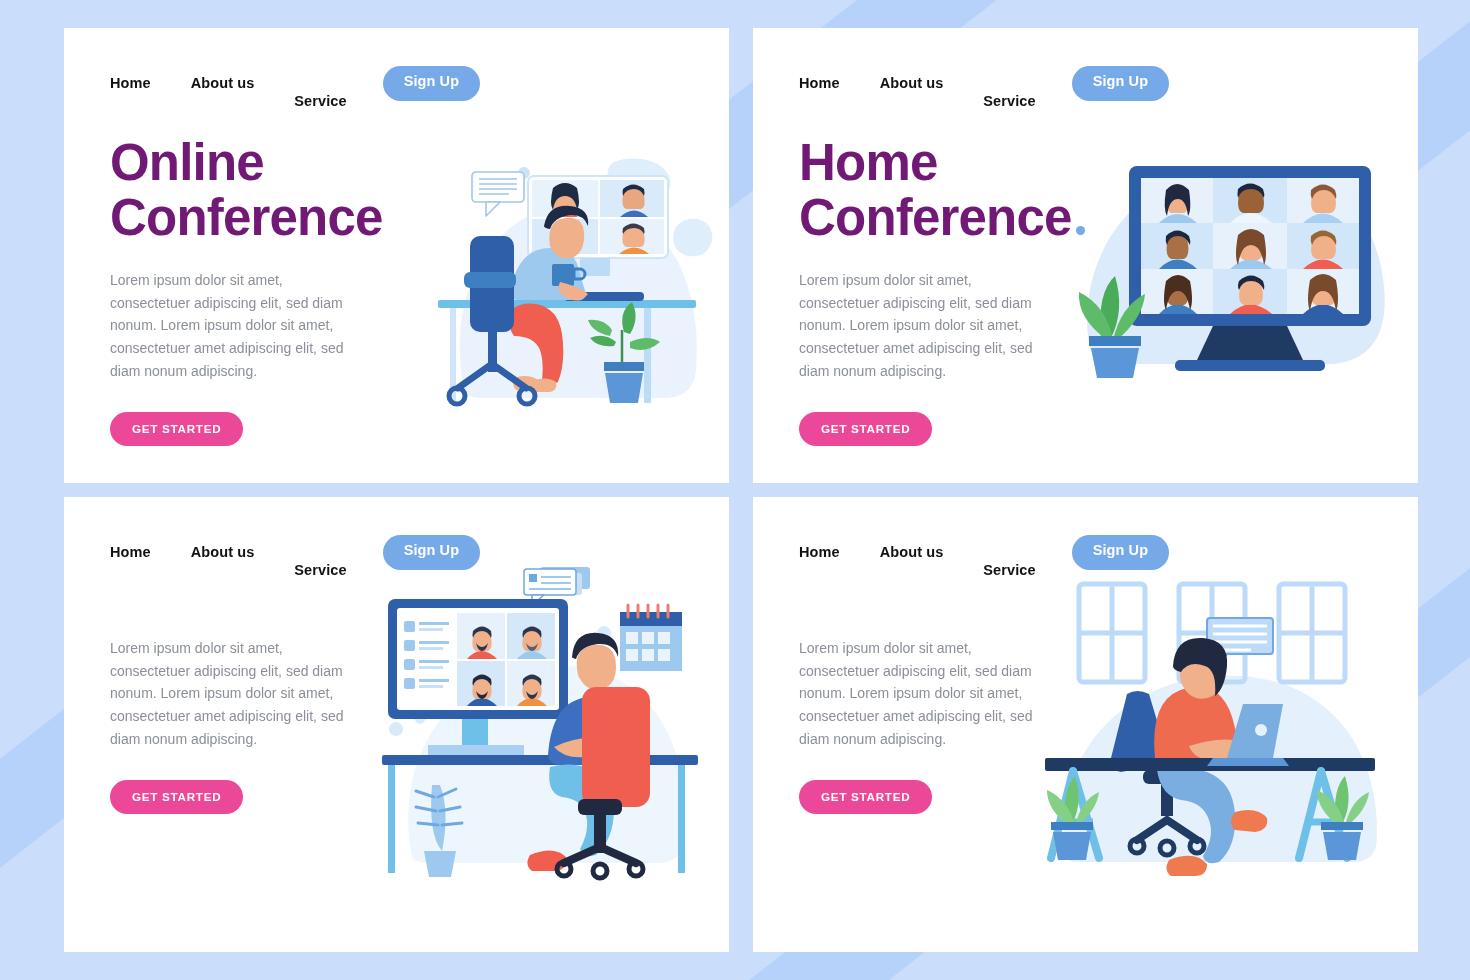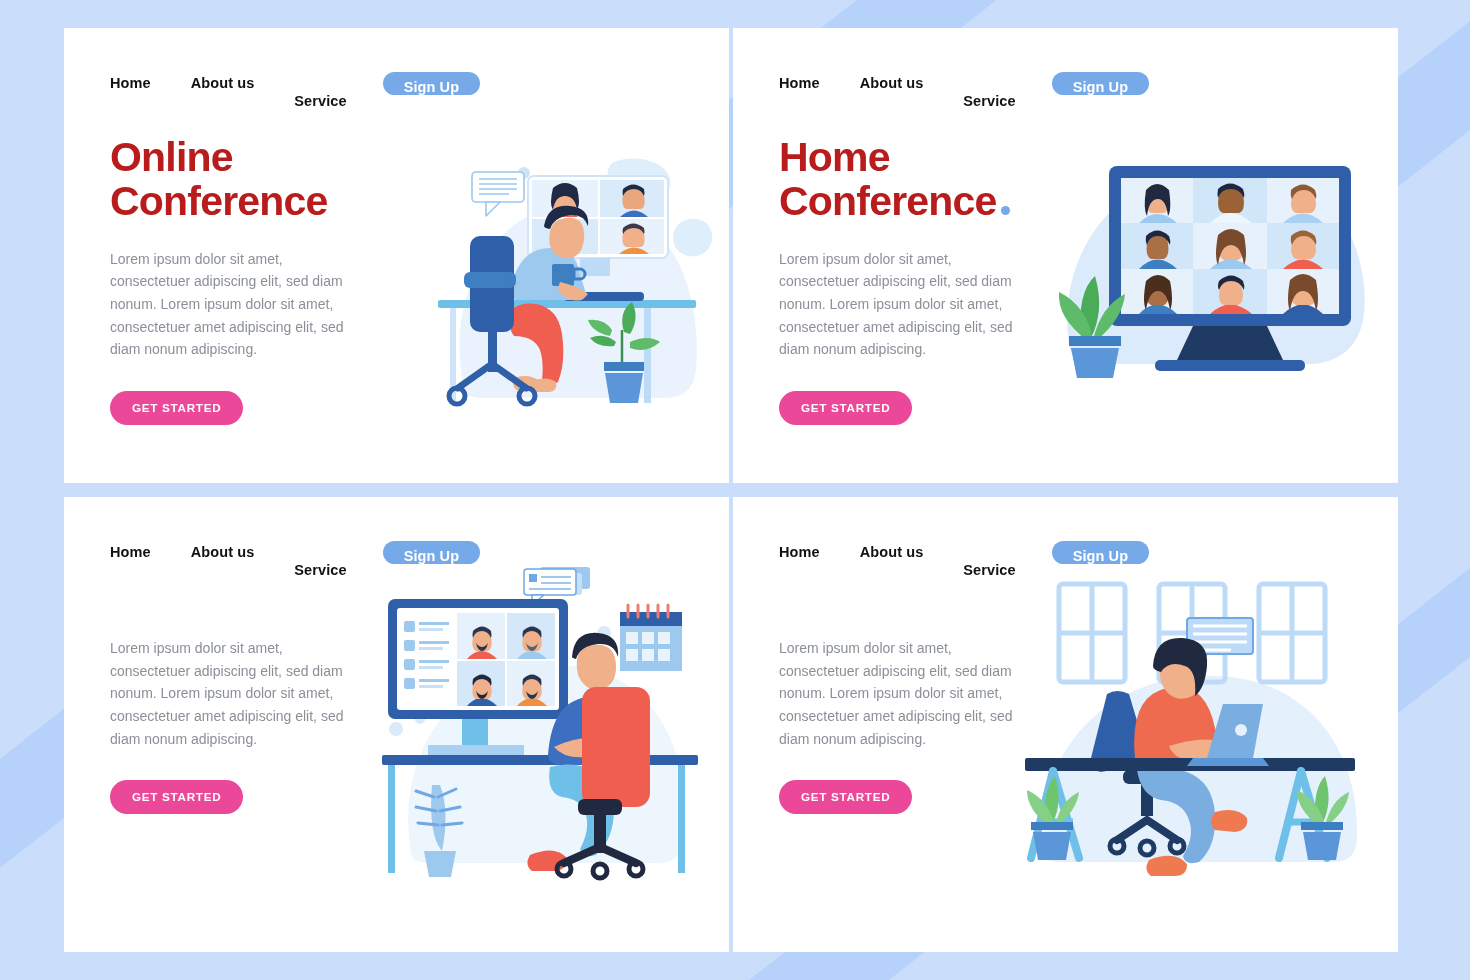--- a/index.html
+++ b/index.html
@@ -25,21 +25,21 @@
   .stripe.s4 { width: 760px; height: 86px; left: 480px;  top: 905px; }
   .stripe.s5 { width: 420px; height: 70px; left: 1180px; top: 640px; }
 
   .grid {
     position: relative; z-index: 2;
     width: 1470px; height: 980px;
     padding: 28px 64px 32px 64px;
     display: grid;
     grid-template-columns: 665px 665px;
     grid-template-rows: 455px 455px;
-    gap: 14px 4px;
+    gap: 14px 24px;
   }
 
   .panel {
     background: #ffffff;
     position: relative;
     overflow: hidden;
   }
 
   
   .nav {
@@ -49,33 +49,33 @@
   .nav-link {
     font-size: 14.5px; font-weight: bold; color: #121212;
     letter-spacing: .1px; margin-right: 40px; cursor: pointer;
     white-space: nowrap;
   }
   .nav-link:nth-child(3) { margin-right: 36px; margin-top: 36px; }
   .signup-btn {
     background: #76a9e8; color: #ffffff;
     font-size: 14.5px; font-weight: bold;
     border: none; border-radius: 40px;
-    padding: 7px 21px 0 21px; cursor: pointer;
+    padding: 7px 21px 12px 21px; cursor: pointer;
     letter-spacing: .1px;
   }
 
   
   .copy { position: absolute; left: 46px; }
   .copy.p1 { top: 108px; }
   .copy.p2 { top: 108px; }
   .copy.p3 { top: 118px; }
   .copy.p4 { top: 118px; }
 
   h1.title {
-    font-size: 41px; font-weight: 800; color: #b91c1c;
+    font-size: 51px; font-weight: 800; color: #701a75;
     line-height: 1.07; letter-spacing: -.8px; white-space: pre-line;
   }
   .title-dot {
     display: inline-block; width: 9px; height: 9px; border-radius: 50%;
     background: #76a9e8; margin-left: 4px; vertical-align: baseline;
   }
   p.lede {
     margin-top: 24px;
     width: 245px;
     font-size: 14px; line-height: 1.62; color: #8a8f98;

